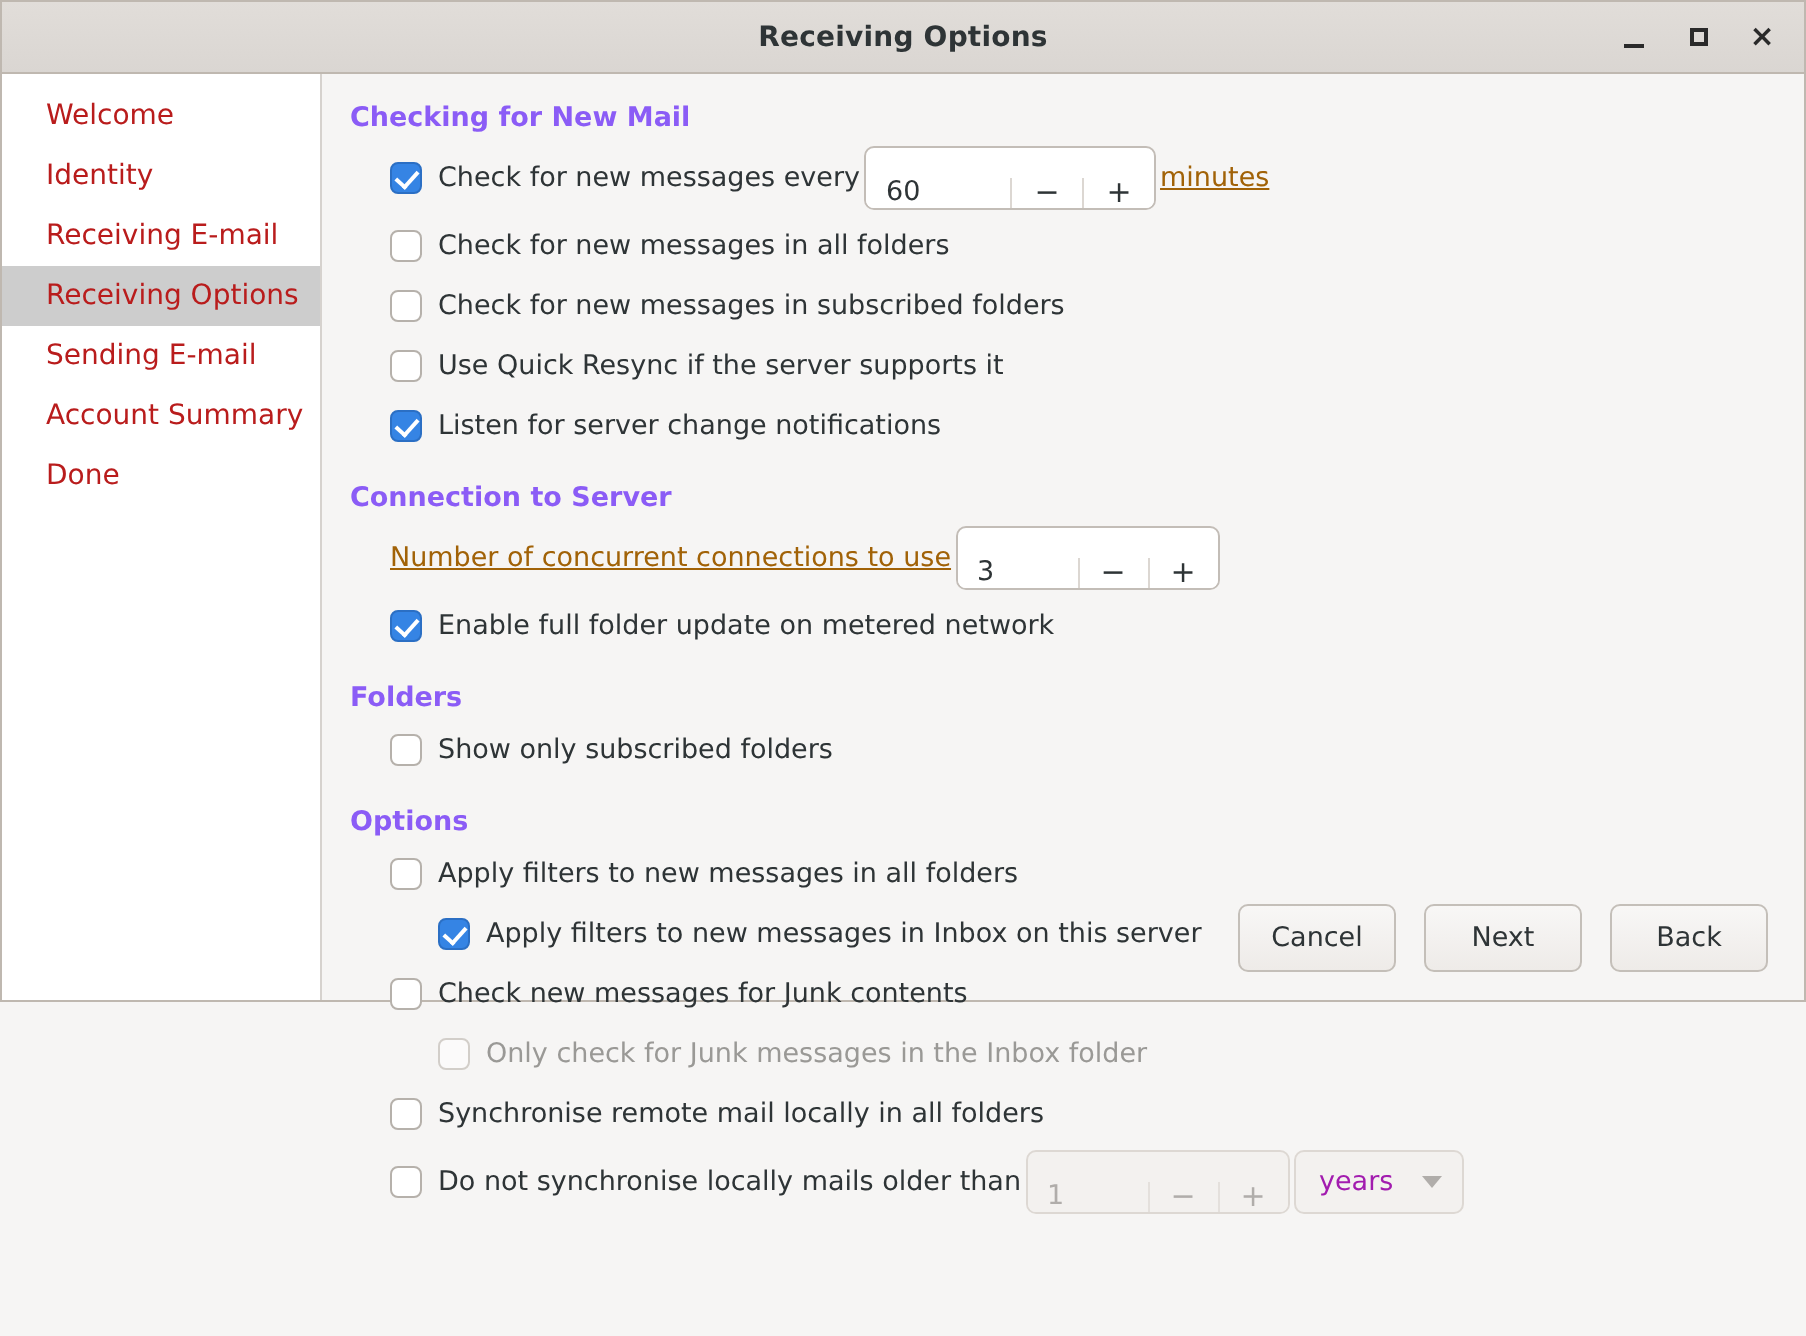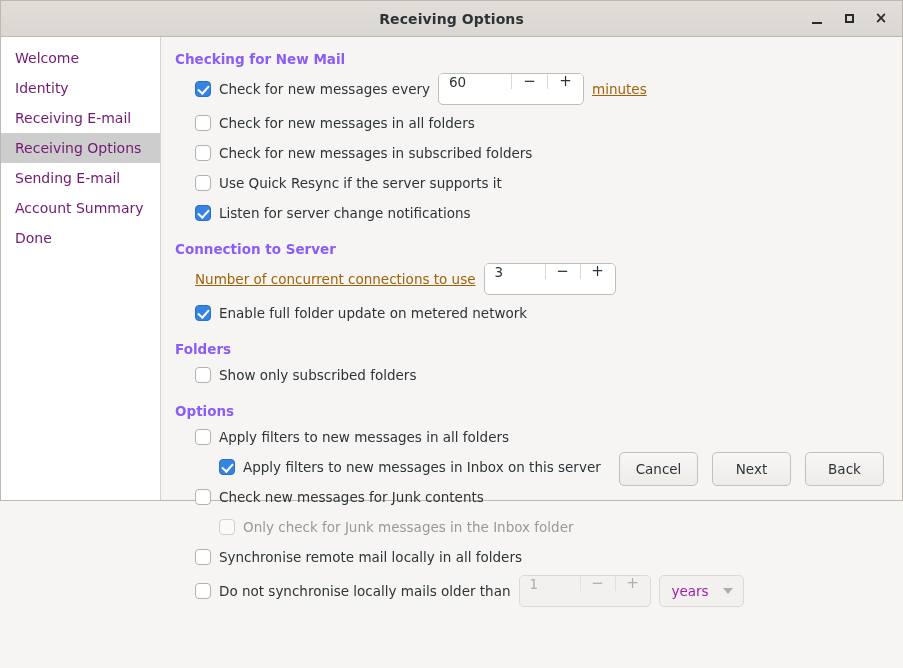--- a/index.html
+++ b/index.html
@@ -96,23 +96,23 @@
     min-width: 160px;
     background: #ffffff;
     border-right: 1px solid #d6d2ce;
     padding-top: 6px;
     box-sizing: border-box;
   }
   .side-item {
     height: 30px;
     display: flex;
     align-items: center;
-    padding-left: 14px;
+    padding-left: 22px;
     font-size: 14px;
-    color: #701a75;
+    color: #b91c1c;
     box-sizing: border-box;
   }
   .side-item.selected {
     background: #cdcdcd;
   }
 
   .content {
     flex: 1;
     background: #f6f5f4;
     padding: 14px 18px 0 14px;
@@ -185,27 +185,27 @@
   .plain-label {
     font-size: 13.5px;
     color: #a16207;
     white-space: nowrap;
     text-decoration: underline;
   }
 
   
   .spin {
     display: inline-flex;
-    align-items: flex-start;
+    align-items: flex-end;
     height: 30px;
     border: 1px solid #c3bdb7;
     border-radius: 5px;
     background: #ffffff;
     overflow: hidden;
-    margin: 0 8px;
+    margin: 0 2px;
   }
   .spin-val {
     min-width: 52px;
     display: flex;
     align-items: center;
     padding: 0 10px;
     font-size: 13.5px;
     color: #2e3436;
     background: #ffffff;
   }

